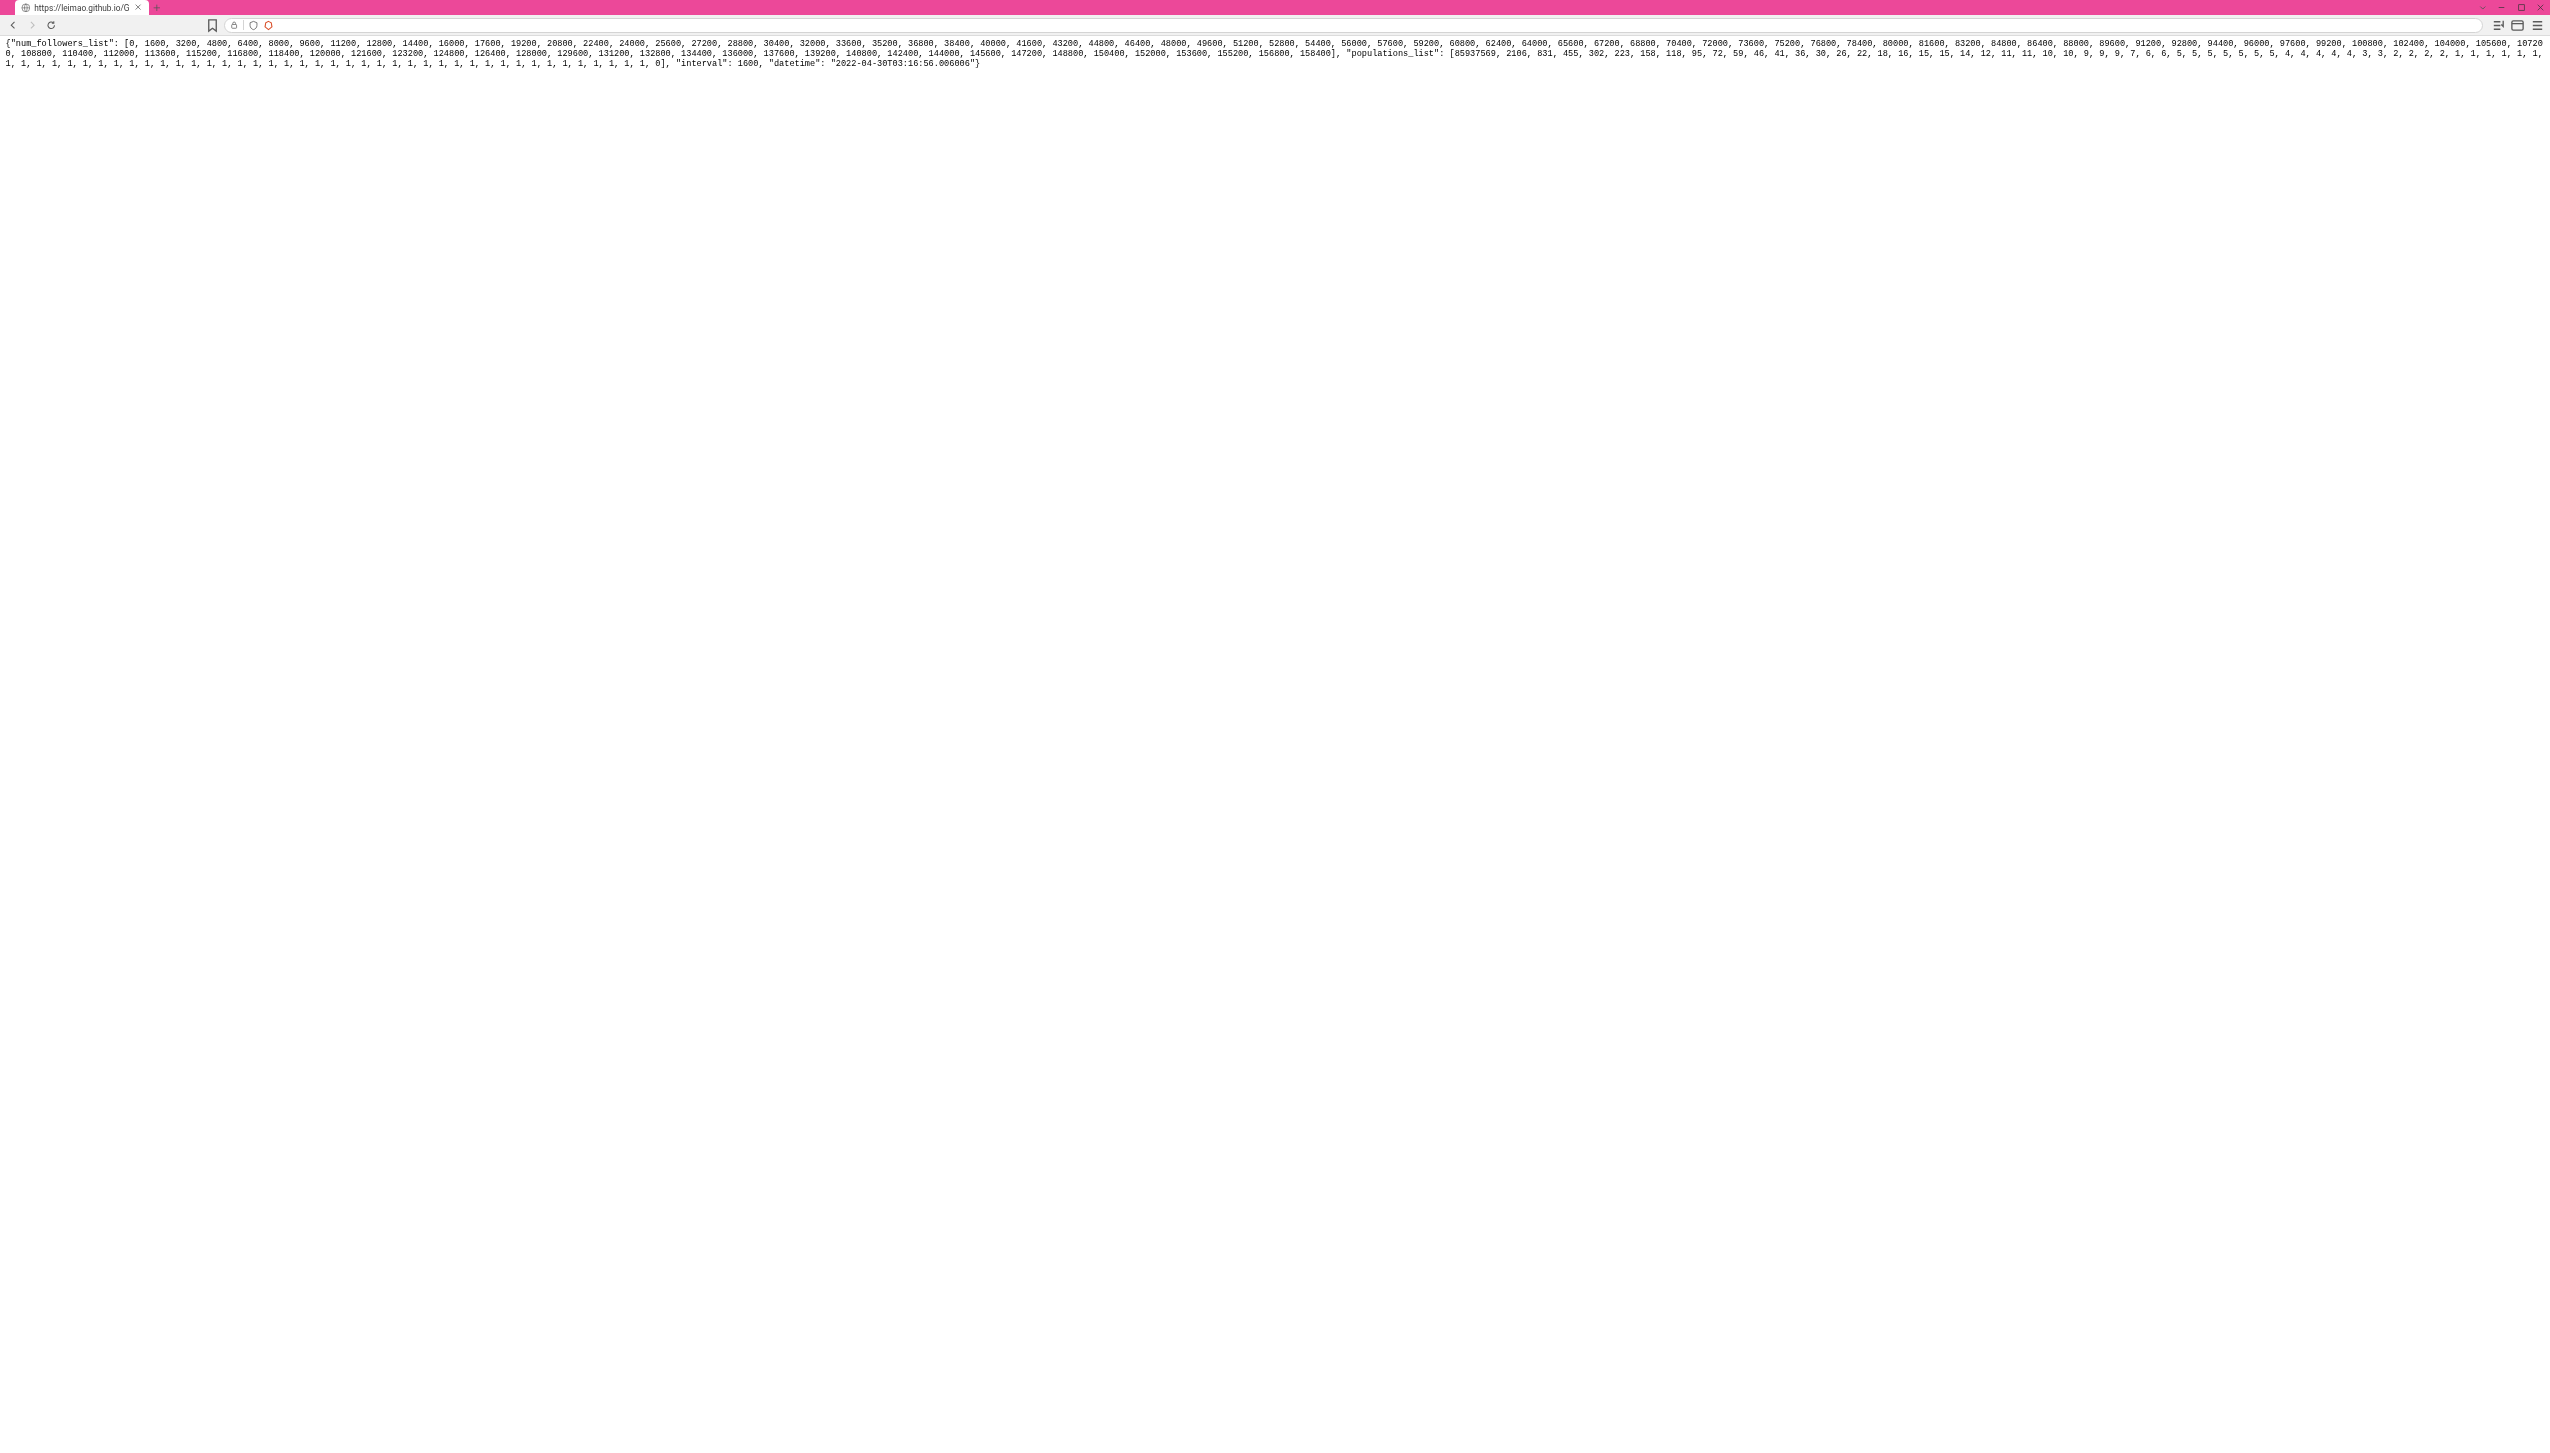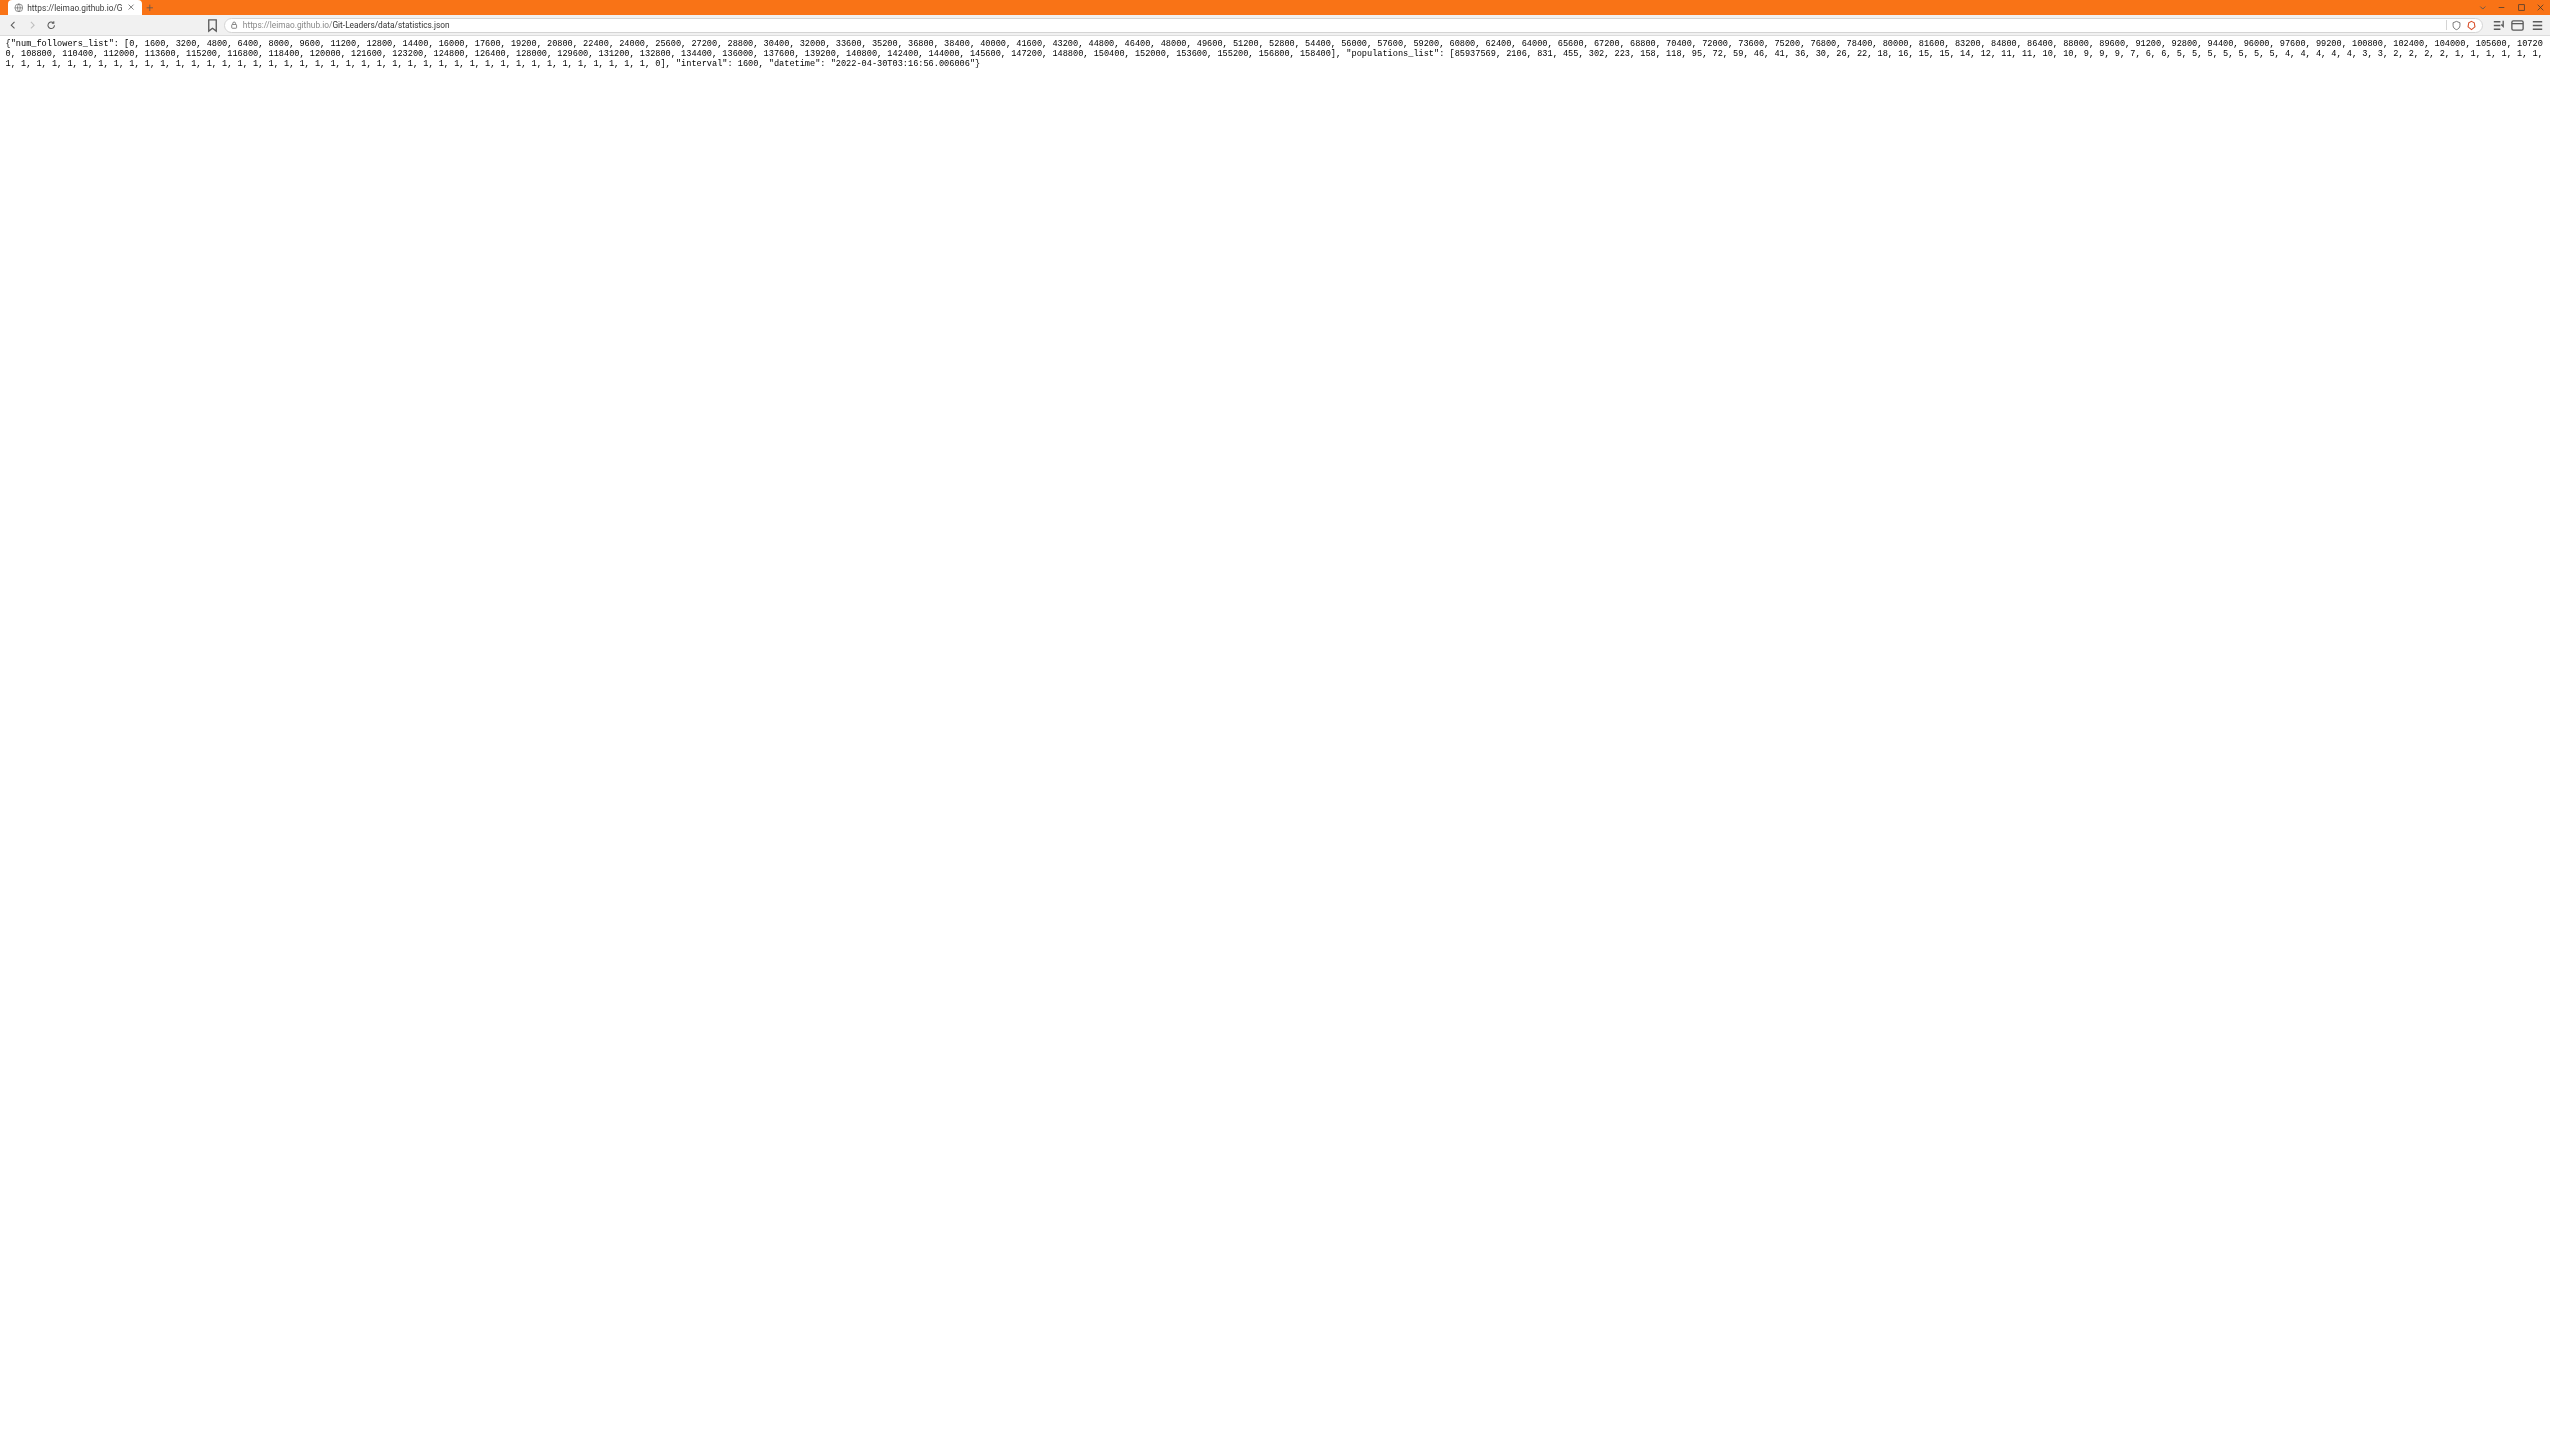--- a/index.html
+++ b/index.html
@@ -7,24 +7,24 @@
       padding: 0;
       box-sizing: border-box;
     }
     body {
       font-family: -apple-system, BlinkMacSystemFont, "Segoe UI", Roboto, sans-serif;
       background: #ffffff;
       overflow: hidden;
     }
     .tab-strip {
       height: 15px;
-      background: #f97316;
+      background: #ec4899;
       display: flex;
       align-items: stretch;
-      padding-left: 8px;
+      padding-left: 15px;
     }
     .tab {
       display: flex;
       align-items: center;
       background: #ffffff;
       border-radius: 4.1px 4.1px 0 0;
       padding: 0 5.5px;
       gap: 4.1px;
       max-width: 138px;
       height: 15px;
@@ -269,23 +269,20 @@
     <svg viewBox="0 0 16 16" fill="none" stroke="#5a5a5a" stroke-width="1.4">
       <path d="M4 2 H12 V14 L8 11 L4 14 Z"></path>
     </svg>
   </div>
   <div class="addressbar">
     <span class="lock-icon">
       <svg viewBox="0 0 12 12" fill="none" stroke="#6b6b6b" stroke-width="1.2">
         <rect x="2.5" y="5" width="7" height="5.5" rx="1"></rect>
         <path d="M4 5 V3.5 a2 2 0 0 1 4 0 V5"></path>
       </svg>
-    </span>
-    <span class="url-text">
-      <span>https://leimao.github.io/</span><span class="url-path">Git-Leaders/data/statistics.json</span>
     </span>
     <span class="addressbar-right">
       <span class="addr-sep"></span>
       <span class="shield-icon">
         <svg viewBox="0 0 16 16" fill="none" stroke="#6b6b6b" stroke-width="1.3">
           <path d="M8 2 L13 4 V8 C13 11 10.5 13.5 8 14 C5.5 13.5 3 11 3 8 V4 Z"></path>
         </svg>
       </span>
       <span class="brave-icon">
         <svg viewBox="0 0 16 16">

